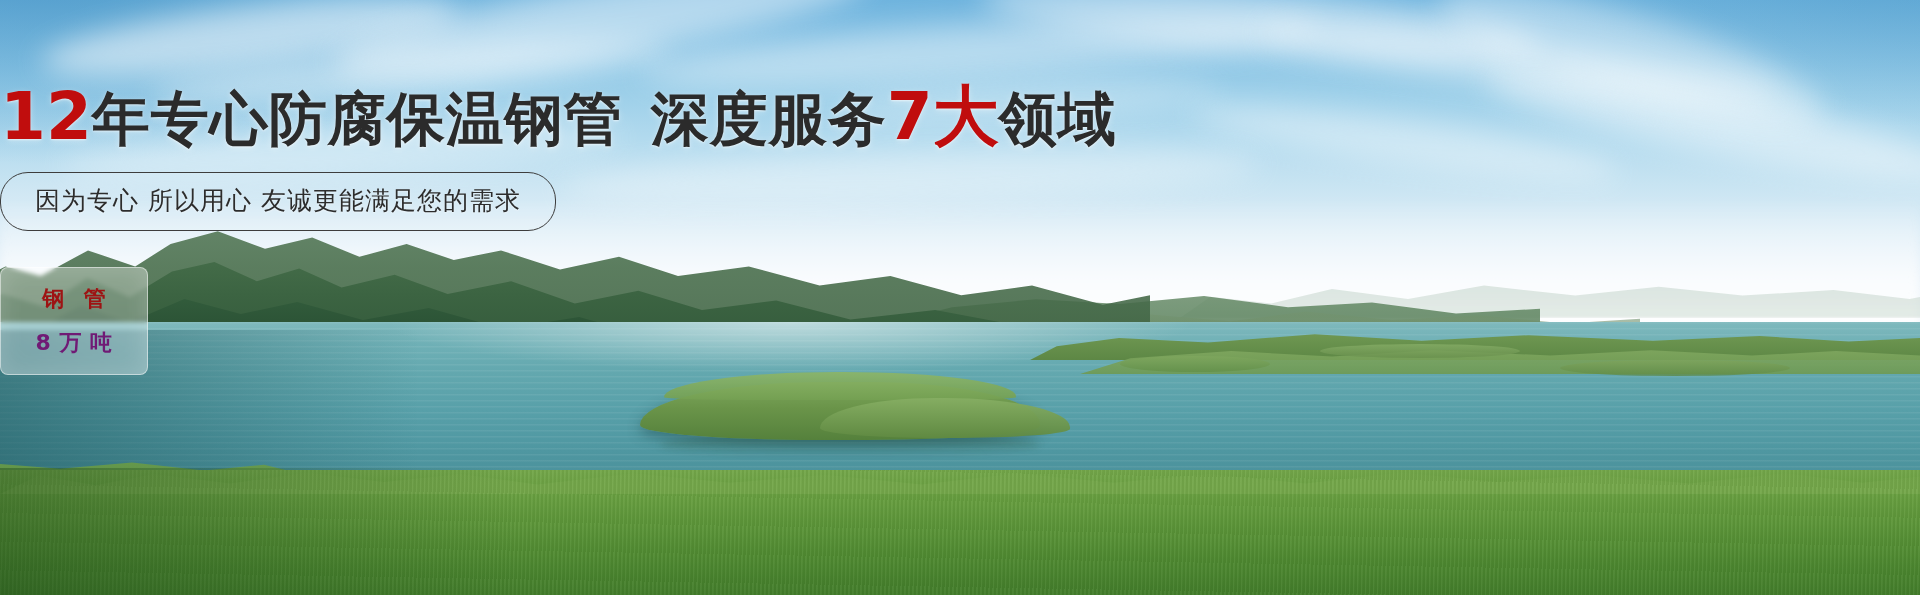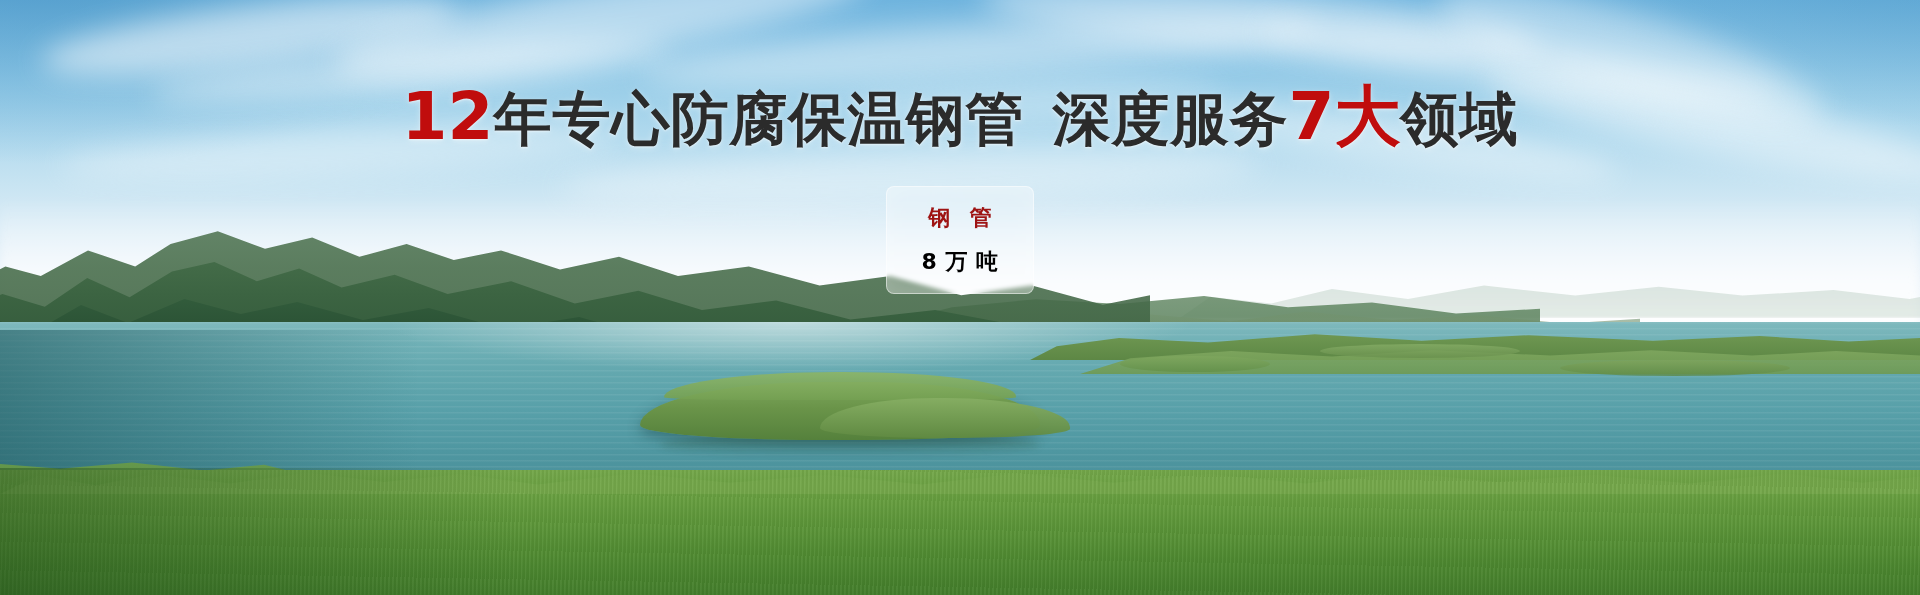--- a/index.html
+++ b/index.html
@@ -221,21 +221,21 @@
   .grass-shore-left {
     position:absolute; left:0; top:452px; width:300px; height:40px;
     background:linear-gradient(to bottom,#6fa14a,#5b8c3a);
     clip-path:polygon(0% 100%, 0% 30%, 20% 42%, 44% 26%, 68% 46%, 88% 32%, 100% 54%, 100% 100%);
     opacity:.9;
   }
 
   
   .content {
     position:absolute; inset:0;
-    display:flex; flex-direction:column; align-items:center;
+    display:flex; flex-direction:column; align-items:flex-start;
   }
 
   .headline {
     margin-top:84px;
     font-size:58px;
     font-weight:700;
     line-height:1;
     letter-spacing:1px;
     white-space:nowrap;
     color:#2b2b2b;
@@ -284,21 +284,21 @@
     font-size:22px;
     font-weight:700;
     letter-spacing:6px;
     text-indent:6px;
     color:#9e1313;
   }
   .stat-value {
     font-size:22px;
     font-weight:600;
     letter-spacing:.5px;
-    color:#000000;
+    color:#701a75;
     white-space:nowrap;
   }
   .stat-value sup { font-size:13px; vertical-align:super; }
 </style>
 </head>
 <body>
 
 <div class="banner">
 
   <div class="scene">
@@ -347,20 +347,21 @@
     <div class="grass-texture"></div>
     <div class="grass-left-dark"></div>
   </div>
 
   <div class="content">
 
     <div class="headline">
       <span class="accent">12</span><span>年专心防腐保温钢管</span><span class="gap"></span><span>深度服务</span><span class="accent">7大</span><span>领域</span>
     </div>
 
+    <div class="subtitle-pill">因为专心 所以用心  友诚更能满足您的需求</div>
 
     <div class="stats">
 
       <div class="stat-card">
         <div class="stat-label">钢 管</div>
         <div class="stat-value"><span>8 万 吨</span></div>
       </div>
 
 
 

